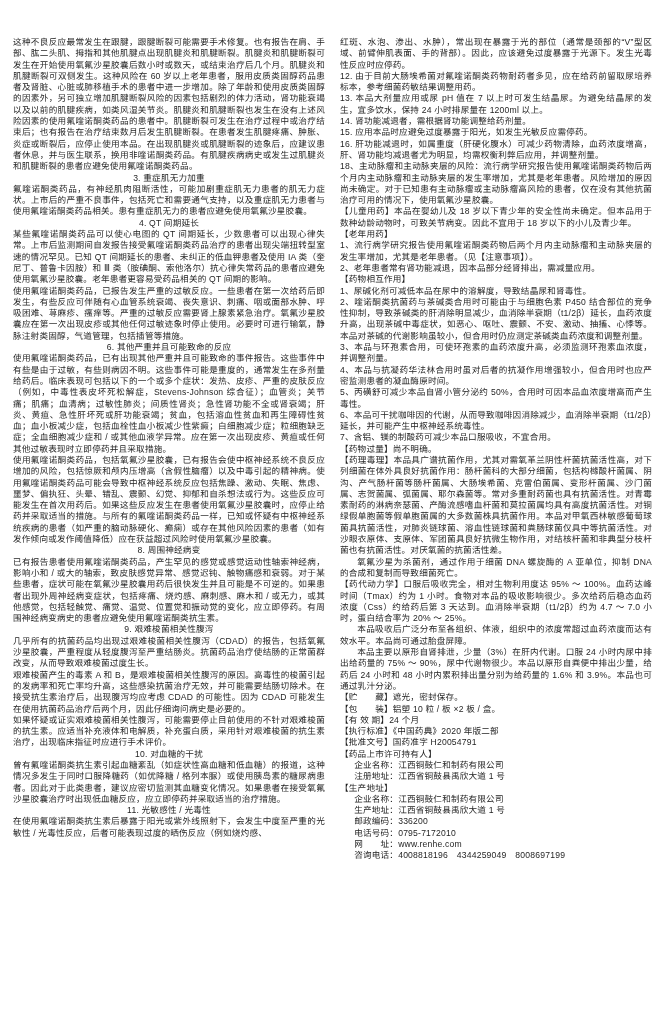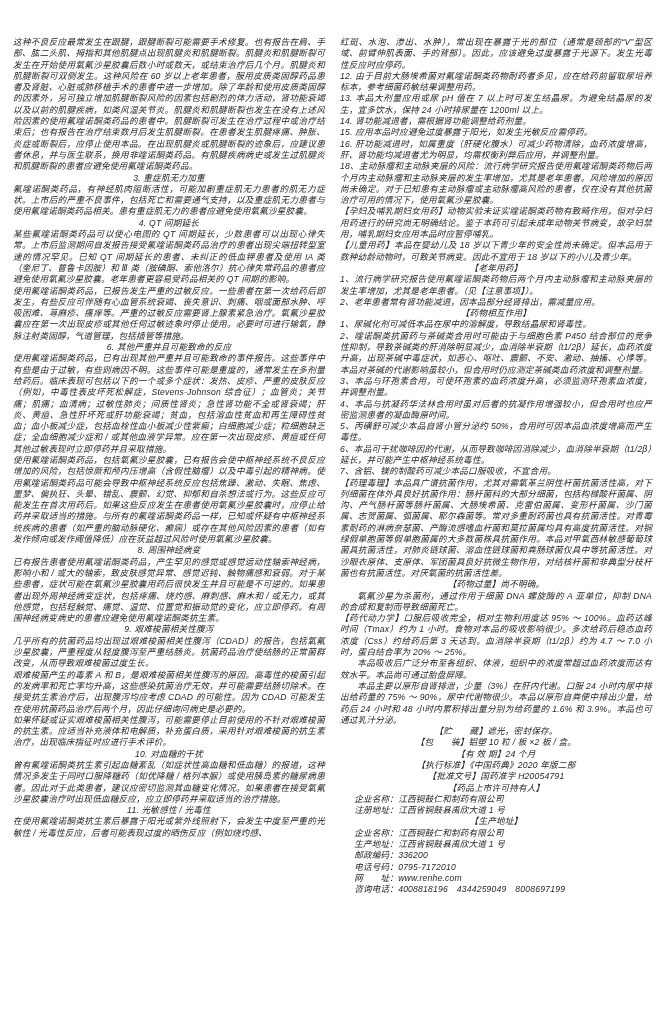--- a/index.html
+++ b/index.html
@@ -17,38 +17,37 @@
     color: #1f1f1f;
   }
   .page {
     box-sizing: border-box;
     width: 663px;
     height: 1024px;
     padding: 37px 10px 10px 13px;
     display: flex;
     gap: 15px;
     background: #ffffff;
-    font-style: italic;
   }
   .col {
     width: 312px;
     flex: 0 0 312px;
   }
   .blk {
     margin: 0;
     padding: 0;
     text-align: justify;
     text-justify: inter-ideograph;
     word-break: break-all;
     letter-spacing: 0.2px;
   }
   .blk.h  { text-align: center; }
   .blk.pi { text-indent: 2em; }
   .blk.sub { padding-left: 1.65em; text-align: left; }
-  .blk.kv { text-align: center; }
+  .blk.kv { text-align: left; }
 </style>
 </head>
 <body>
 
 <div class="page">
   <div class="col">
       <p class="blk p">这种不良反应最常发生在跟腱，跟腱断裂可能需要手术修复。也有报告在肩、手部、肱二头肌、拇指和其他肌腱点出现肌腱炎和肌腱断裂。肌腱炎和肌腱断裂可发生在开始使用氧氟沙星胶囊后数小时或数天，或结束治疗后几个月。肌腱炎和肌腱断裂可双侧发生。这种风险在 60 岁以上老年患者，服用皮质类固醇药品患者及肾脏、心脏或肺移植手术的患者中进一步增加。除了年龄和使用皮质类固醇的因素外，另可独立增加肌腱断裂风险的因素包括剧烈的体力活动，肾功能衰竭以及以前的肌腱疾病，如类风湿关节炎。肌腱炎和肌腱断裂也发生在没有上述风险因素的使用氟喹诺酮类药品的患者中。肌腱断裂可发生在治疗过程中或治疗结束后；也有报告在治疗结束数月后发生肌腱断裂。在患者发生肌腱疼痛、肿胀、炎症或断裂后，应停止使用本品。在出现肌腱炎或肌腱断裂的迹象后，应建议患者休息，并与医生联系，换用非喹诺酮类药品。有肌腱疾病病史或发生过肌腱炎和肌腱断裂的患者应避免使用氟喹诺酮类药品。</p>
       <p class="blk h">3. 重症肌无力加重</p>
       <p class="blk p">氟喹诺酮类药品，有神经肌肉阻断活性，可能加剧重症肌无力患者的肌无力症状。上市后的严重不良事件，包括死亡和需要通气支持，以及重症肌无力患者与使用氟喹诺酮类药品相关。患有重症肌无力的患者应避免使用氧氟沙星胶囊。</p>
       <p class="blk h">4. QT 间期延长</p>
@@ -69,35 +68,34 @@
       <p class="blk p">在使用氟喹诺酮类抗生素后暴露于阳光或紫外线照射下，会发生中度至严重的光敏性 / 光毒性反应，后者可能表现过度的晒伤反应（例如烧灼感、</p>
     </div>
   <div class="col">
       <p class="blk p">红斑、水泡、渗出、水肿），常出现在暴露于光的部位（通常是颈部的“V”型区域、前臂伸肌表面、手的背部）。因此，应该避免过度暴露于光源下。发生光毒性反应时应停药。</p>
       <p class="blk p">12. 由于目前大肠埃希菌对氟喹诺酮类药物耐药者多见，应在给药前留取尿培养标本，参考细菌药敏结果调整用药。</p>
       <p class="blk p">13. 本品大剂量应用或尿 pH 值在 7 以上时可发生结晶尿。为避免结晶尿的发生，宜多饮水，保持 24 小时排尿量在 1200ml 以上。</p>
       <p class="blk p">14. 肾功能减退者，需根据肾功能调整给药剂量。</p>
       <p class="blk p">15. 应用本品时应避免过度暴露于阳光，如发生光敏反应需停药。</p>
       <p class="blk p">16. 肝功能减退时，如属重度（肝硬化腹水）可减少药物清除，血药浓度增高，肝、肾功能均减退者尤为明显，均需权衡利弊后应用，并调整剂量。</p>
       <p class="blk p">18、主动脉瘤和主动脉夹层的风险：流行病学研究报告使用氟喹诺酮类药物后两个月内主动脉瘤和主动脉夹层的发生率增加，尤其是老年患者。风险增加的原因尚未确定。对于已知患有主动脉瘤或主动脉瘤高风险的患者，仅在没有其他抗菌治疗可用的情况下，使用氧氟沙星胶囊。</p>
-      <p class="blk p">【孕妇及哺乳期妇女用药】动物实验未证实喹诺酮类药物有致畸作用，但对孕妇用药进行的研究尚无明确结论。鉴于本药可引起未成年动物关节病变，故孕妇禁用，哺乳期妇女应用本品时应暂停哺乳。</p>
       <p class="blk p">【儿童用药】本品在婴幼儿及 18 岁以下青少年的安全性尚未确定。但本品用于数种幼龄动物时，可致关节病变。因此不宜用于 18 岁以下的小儿及青少年。</p>
       <p class="blk kv">【老年用药】</p>
       <p class="blk p">1、流行病学研究报告使用氟喹诺酮类药物后两个月内主动脉瘤和主动脉夹层的发生率增加，尤其是老年患者。（见【注意事项】）。</p>
       <p class="blk p">2、老年患者常有肾功能减退，因本品部分经肾排出，需减量应用。</p>
       <p class="blk kv">【药物相互作用】</p>
       <p class="blk p">1、尿碱化剂可减低本品在尿中的溶解度，导致结晶尿和肾毒性。</p>
       <p class="blk p">2、喹诺酮类抗菌药与茶碱类合用时可能由于与细胞色素 P450 结合部位的竞争性抑制，导致茶碱类的肝消除明显减少，血消除半衰期（t1/2β）延长，血药浓度升高，出现茶碱中毒症状，如恶心、呕吐、震颤、不安、激动、抽搐、心悸等。本品对茶碱的代谢影响虽较小，但合用时仍应测定茶碱类血药浓度和调整剂量。</p>
       <p class="blk p">3、本品与环孢素合用，可使环孢素的血药浓度升高，必须监测环孢素血浓度，并调整剂量。</p>
       <p class="blk p">4、本品与抗凝药华法林合用时虽对后者的抗凝作用增强较小，但合用时也应严密监测患者的凝血酶原时间。</p>
       <p class="blk p">5、丙磺舒可减少本品自肾小管分泌约 50%，合用时可因本品血浓度增高而产生毒性。</p>
       <p class="blk p">6、本品可干扰咖啡因的代谢，从而导致咖啡因消除减少，血消除半衰期（t1/2β）延长，并可能产生中枢神经系统毒性。</p>
       <p class="blk p">7、含铝、镁的制酸药可减少本品口服吸收，不宜合用。</p>
+      <p class="blk kv">【药物过量】尚不明确。</p>
       <p class="blk p">【药理毒理】本品具广谱抗菌作用，尤其对需氧革兰阴性杆菌抗菌活性高，对下列细菌在体外具良好抗菌作用：肠杆菌科的大部分细菌，包括构橼酸杆菌属、阴沟、产气肠杆菌等肠杆菌属、大肠埃希菌、克雷伯菌属、变形杆菌属、沙门菌属、志贺菌属、弧菌属、耶尔森菌等。常对多重耐药菌也具有抗菌活性。对青霉素耐药的淋病奈瑟菌、产酶流感嗜血杆菌和莫拉菌属均具有高度抗菌活性。对铜绿假单胞菌等假单胞菌属的大多数菌株具抗菌作用。本品对甲氧西林敏感葡萄球菌具抗菌活性，对肺炎链球菌、溶血性链球菌和粪肠球菌仅具中等抗菌活性。对沙眼衣原体、支原体、军团菌具良好抗微生物作用，对结核杆菌和非典型分枝杆菌也有抗菌活性。对厌氧菌的抗菌活性差。</p>
-      <p class="blk kv">【药物过量】尚不明确。</p>
       <p class="blk pi">氧氟沙星为杀菌剂，通过作用于细菌 DNA 螺旋酶的 A 亚单位，抑制 DNA 的合成和复制而导致细菌死亡。</p>
       <p class="blk p">【药代动力学】口服后吸收完全，相对生物利用度达 95% ～ 100%。血药达峰时间（Tmax）约为 1 小时。食物对本品的吸收影响很少。多次给药后稳态血药浓度（Css）约给药后第 3 天达到。血消除半衰期（t1/2β）约为 4.7 ～ 7.0 小时，蛋白结合率为 20% ～ 25%。</p>
       <p class="blk pi">本品吸收后广泛分布至各组织、体液，组织中的浓度常超过血药浓度而达有效水平。本品尚可通过胎盘屏障。</p>
       <p class="blk pi">本品主要以原形自肾排泄，少量（3%）在肝内代谢。口服 24 小时内尿中排出给药量的 75% ～ 90%，尿中代谢物很少。本品以原形自粪便中排出少量，给药后 24 小时和 48 小时内累积排出量分别为给药量的 1.6% 和 3.9%。本品也可通过乳汁分泌。</p>
       <p class="blk kv">【贮　　藏】遮光，密封保存。</p>
       <p class="blk kv">【包　　装】铝塑 10 粒 / 板 ×2 板 / 盒。</p>
       <p class="blk kv">【有 效 期】24 个月</p>
       <p class="blk kv">【执行标准】《中国药典》2020 年版二部</p>
       <p class="blk kv">【批准文号】国药准字 H20054791</p>
       <p class="blk kv">【药品上市许可持有人】</p>

